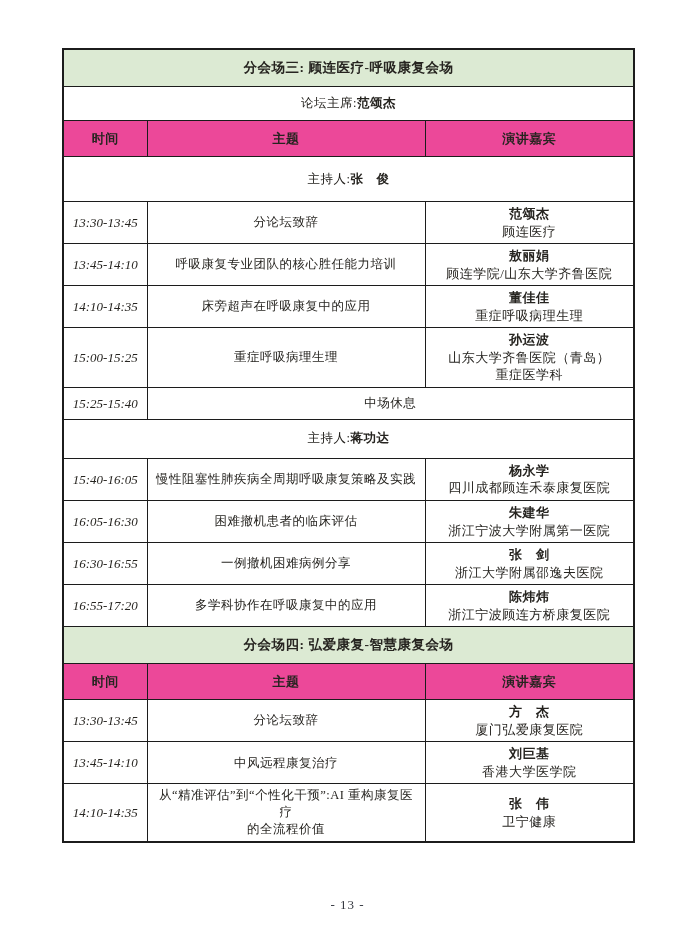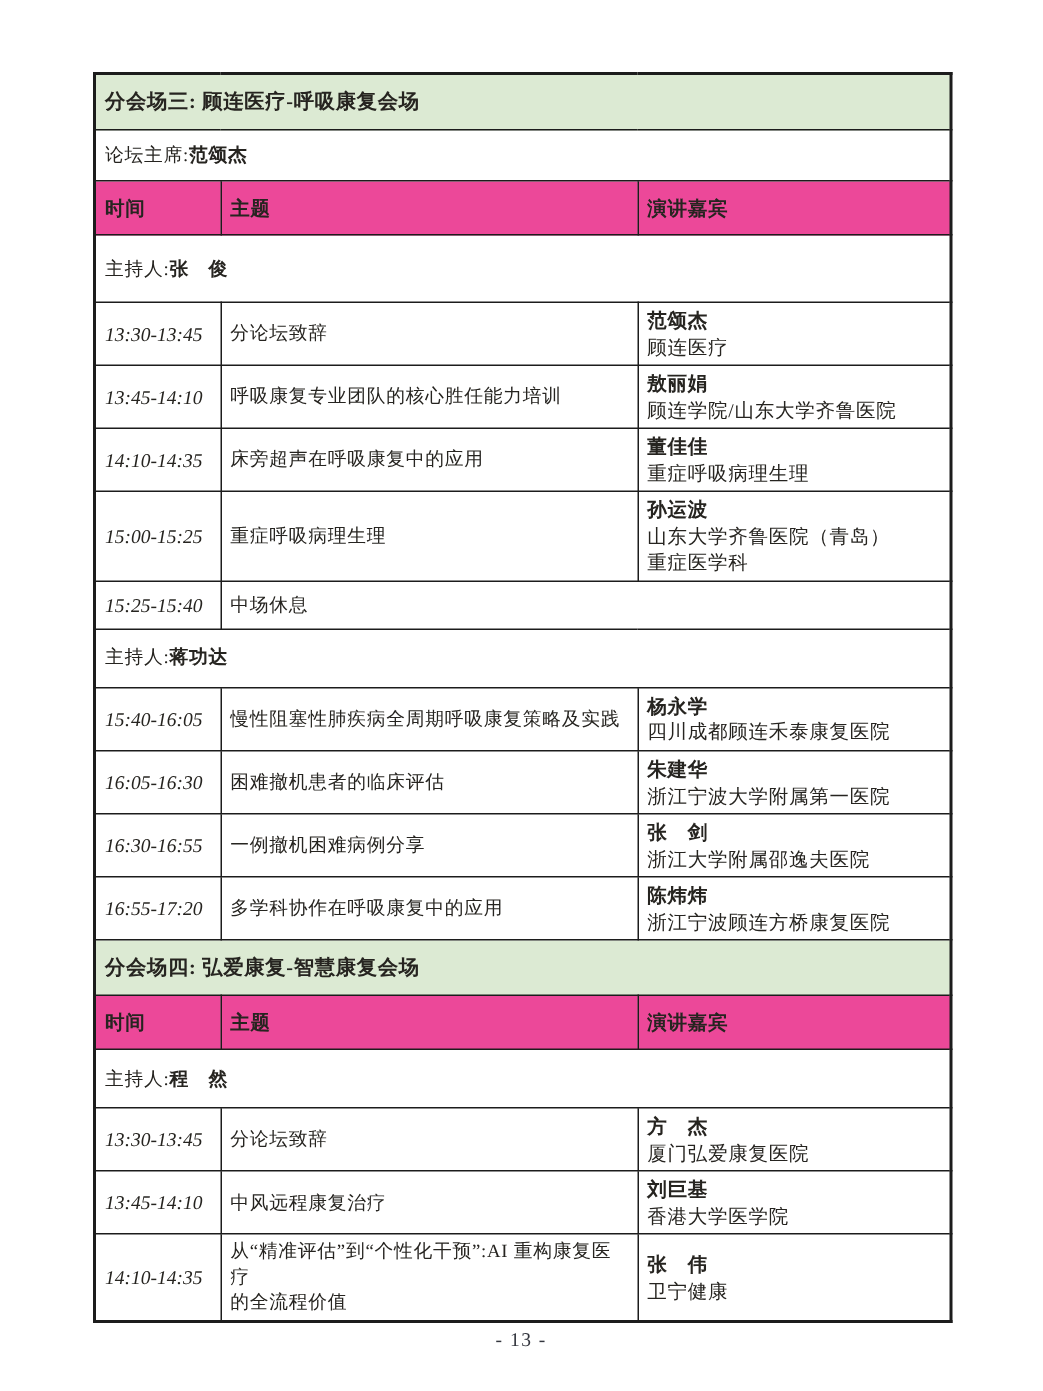--- a/index.html
+++ b/index.html
@@ -17,21 +17,21 @@
     width:571px;
     border-collapse:collapse;
     table-layout:fixed;
   }
   table.program,
   table.program td{
     border:1px solid #1c1c1c;
   }
   table.program{border-width:2px;}
   td{
-    text-align:left;
+    text-align:center;
     vertical-align:middle;
     padding:3px 6px;
     font-size:12.5px;
     letter-spacing:0.5px;
     line-height:1.35;
   }
   col.c-time{width:84px;}
   col.c-topic{width:278px;}
   col.c-speaker{width:209px;}
 
@@ -54,21 +54,21 @@
 
   .time-cell{font-size:13px;letter-spacing:0;font-style:italic;}
   .topic-cell{white-space:pre-line;}
   .spk-name{font-weight:bold;font-size:13px;}
   .spk-org{font-size:13px;white-space:pre-line;}
   .inline-name{font-weight:bold;white-space:pre;}
 
   .footer{
     position:absolute;
     left:0;right:0;
-    bottom:26px;
+    bottom:14px;
     text-align:center;
     font-size:13px;
     color:#33363e;
     letter-spacing:1px;
   }
 </style>
 </head>
 <body>
 
 <div class="page">
@@ -172,23 +172,20 @@
     </tr>
 
     <tr class="row-sec">
       <td colspan="3">分会场四: 弘爱康复-智慧康复会场</td>
     </tr>
     <tr class="row-colhead">
       <td>时间</td>
       <td>主题</td>
       <td>演讲嘉宾</td>
     </tr>
-    <tr class="row-host">
-      <td colspan="3"><span>主持人:</span><span class="inline-name">程　然</span></td>
-    </tr>
 
     <tr class="talk-row">
       <td class="time-cell">13:30-13:45</td>
       <td class="topic-cell">分论坛致辞</td>
       <td>
         <div class="spk-name">方　杰</div>
         <div class="spk-org">厦门弘爱康复医院</div>
       </td>
     </tr>
     <tr class="talk-row">

